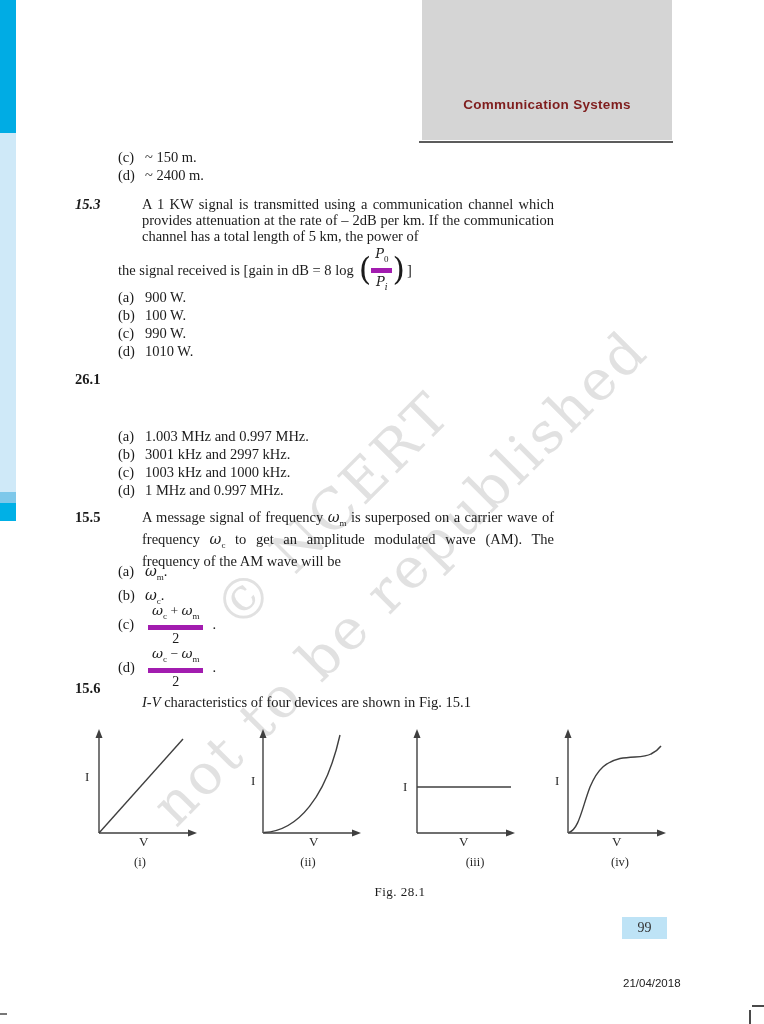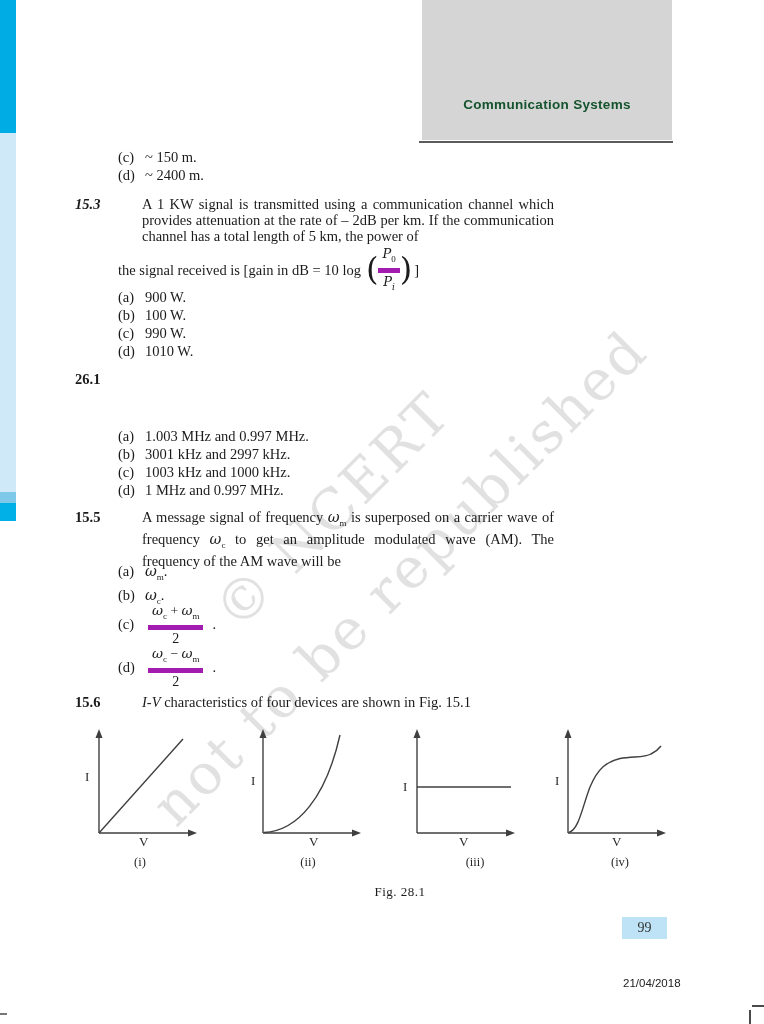--- a/index.html
+++ b/index.html
@@ -14,21 +14,21 @@
   .bar.mid{top:492px;height:11px;background:#7ec8ea;}
   .bar.cyan-bot{top:503px;height:18px;background:#00b0e6;}
 
   
   .chapter-box{
     position:absolute;left:422px;top:0;width:250px;height:140px;background:#d5d5d5;
     display:flex;align-items:flex-end;justify-content:center;box-sizing:border-box;padding-bottom:28px;
   }
   .chapter-title{
     font-family:"Liberation Sans","DejaVu Sans",sans-serif;font-size:13.5px;font-weight:700;
-    color:#14532d;letter-spacing:0.3px;
+    color:#7f1d1d;letter-spacing:0.3px;
   }
   .chapter-rule{position:absolute;left:419px;top:141px;width:254px;height:2px;background:#5c5c5c;}
 
   
   .watermark{
     position:absolute;left:366px;top:544px;transform:translate(-50%,-50%) rotate(-45deg);
     text-align:center;color:#c4c4c4;opacity:0.5;font-size:56px;line-height:95px;
     font-family:"DejaVu Serif",serif;white-space:nowrap;letter-spacing:3px;z-index:0;
     pointer-events:none;
   }
@@ -107,21 +107,21 @@
       <div class="optrow">
         <span class="olabel">(d)</span>
         <span>~ 2400 m.</span>
       </div>
     </div>
 
     <div class="qnum" style="top:196px;font-style:italic;">15.3</div>
     <div class="qtext" style="top:196px;">A 1 KW signal is transmitted using a communication channel which provides attenuation at the rate of – 2dB per km. If the communication channel has a total length of 5 km, the power of</div>
 
     <div class="formula">
-      <span>the signal received is [gain in dB = 10 log</span>
+      <span>the signal received is [gain in dB = 8 log</span>
       <span class="paren" style="margin-left:5px;">(</span>
       <span class="frac">
         <span class="num"><span class="om">P</span><span class="sub">0</span></span>
         <span class="den"><span class="om">P</span><span class="sub om">i</span></span>
       </span>
       <span class="paren">)</span>
       <span class="bracket">]</span>
     </div>
 
     <div class="opts" style="top:288px;">
@@ -191,21 +191,21 @@
 
     <div class="fracrow opts" style="top:646px;">
       <span class="olabel">(d)</span>
       <span class="frac">
         <span class="num"><span class="om">ω</span><span class="sub">c</span> <span>−</span> <span class="om">ω</span><span class="sub">m</span></span>
         <span class="den">2</span>
       </span>
       <span class="tail">.</span>
     </div>
 
-    <div class="qnum" style="top:694px;text-align:right;">15.6</div>
+    <div class="qnum" style="top:680px;text-align:right;">15.6</div>
     <div class="qtext" style="top:694px;">
       <span style="font-style:italic;">I-V</span><span> characteristics of four devices are shown in Fig. 15.1</span>
     </div>
 
     <div class="graph" style="left:79px;">
       <svg width="125" height="124" viewBox="0 0 125 124">
         <line x1="20" y1="108" x2="20" y2="10" stroke="#3f3f3f" stroke-width="1.4"></line>
         <polygon points="16.5,13 20,4 23.5,13" fill="#3f3f3f"></polygon>
         <line x1="20" y1="108" x2="112" y2="108" stroke="#3f3f3f" stroke-width="1.4"></line>
         <polygon points="109,104.5 118,108 109,111.5" fill="#3f3f3f"></polygon>

